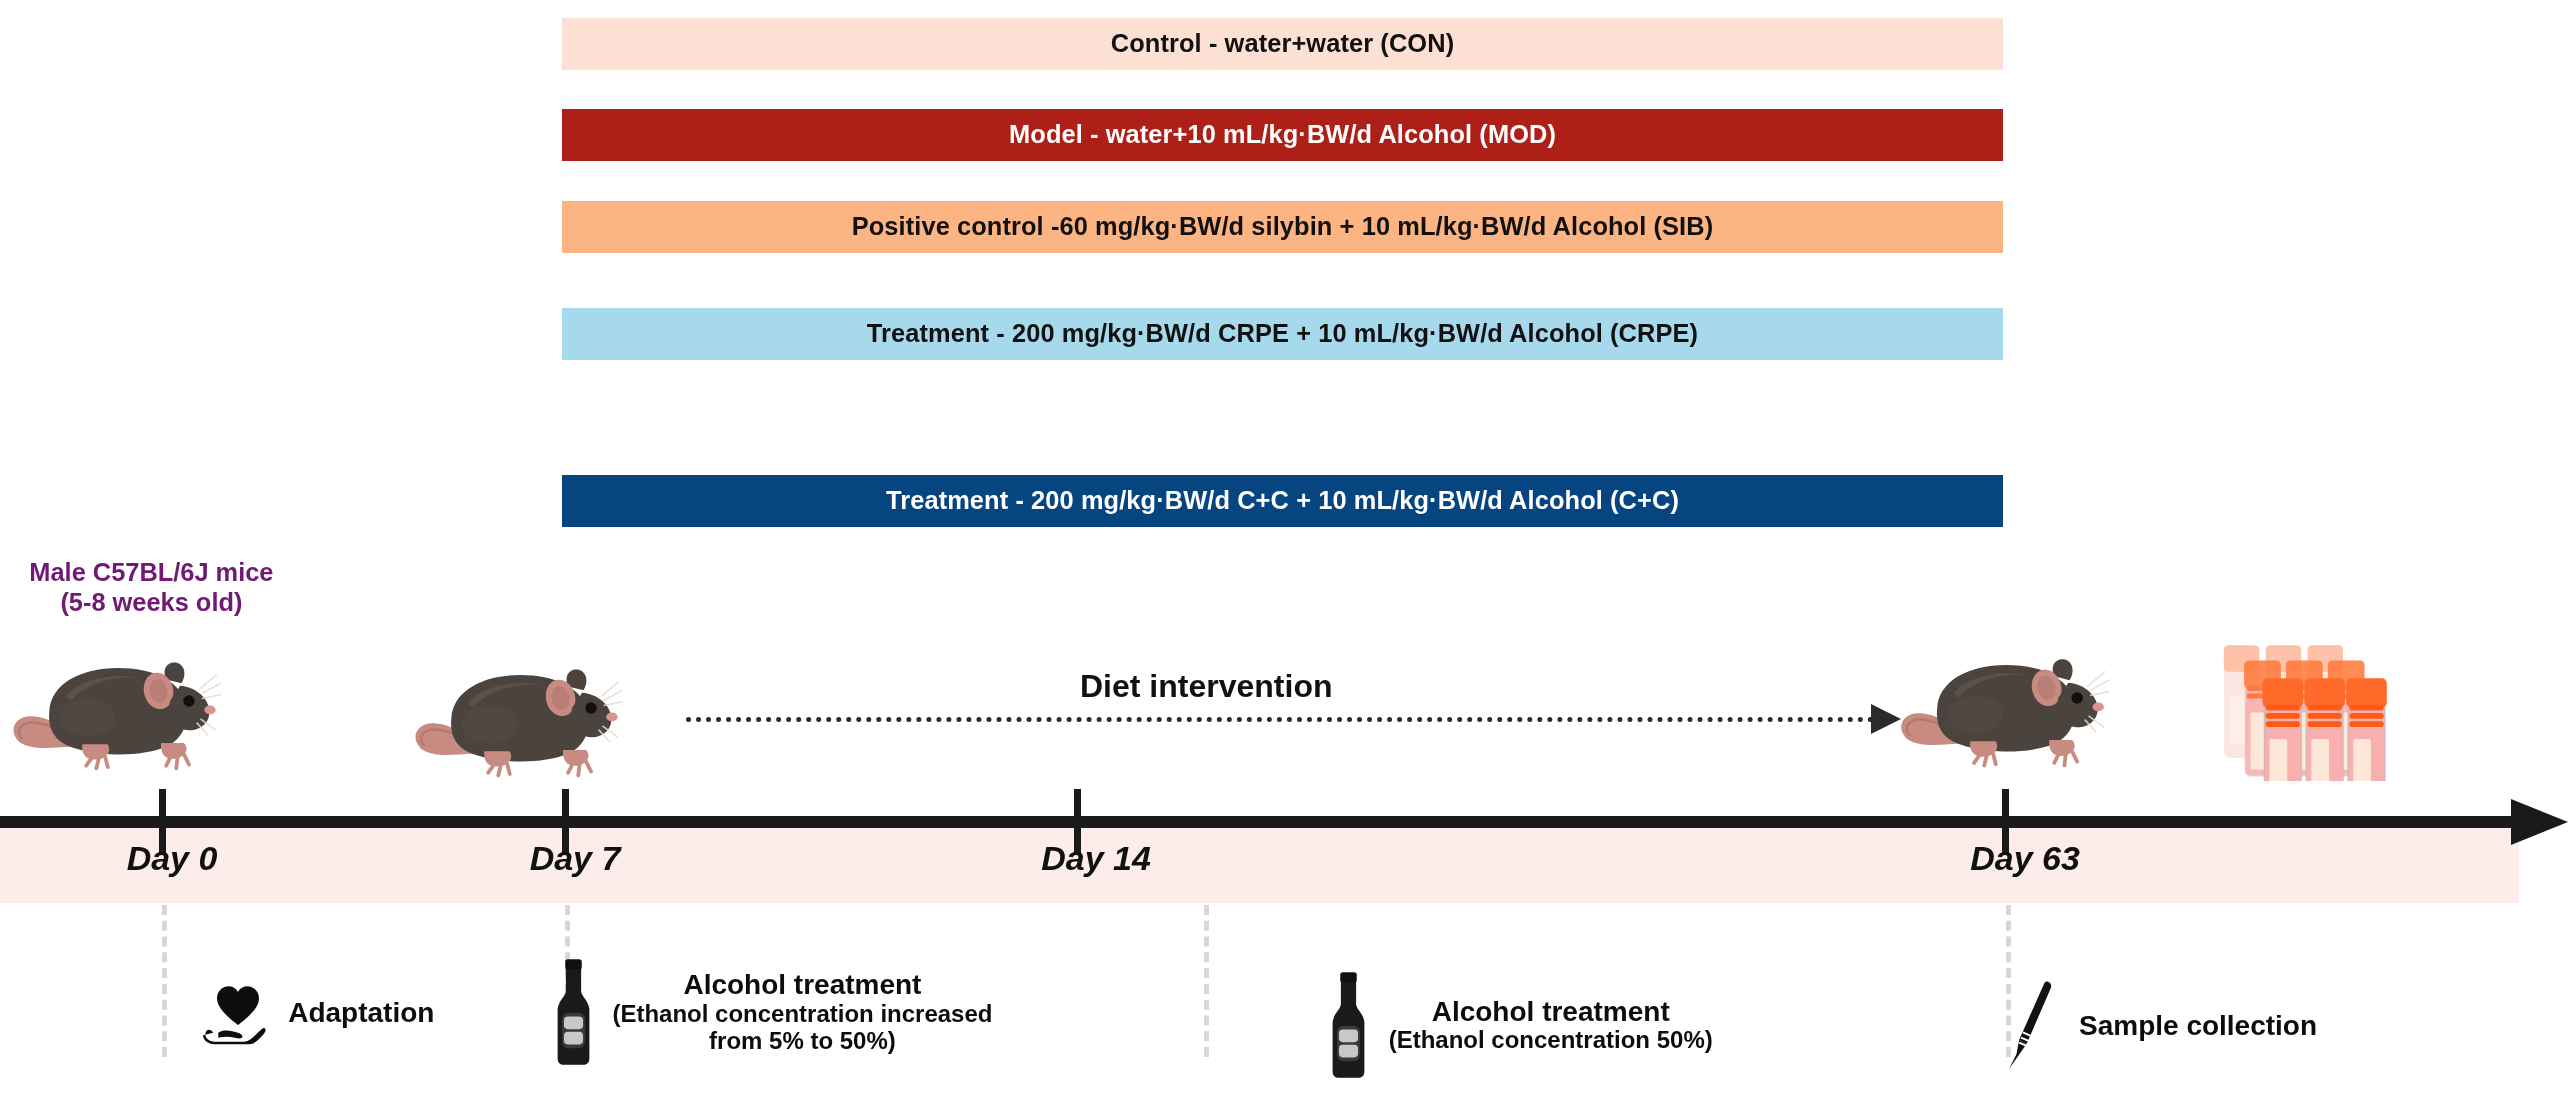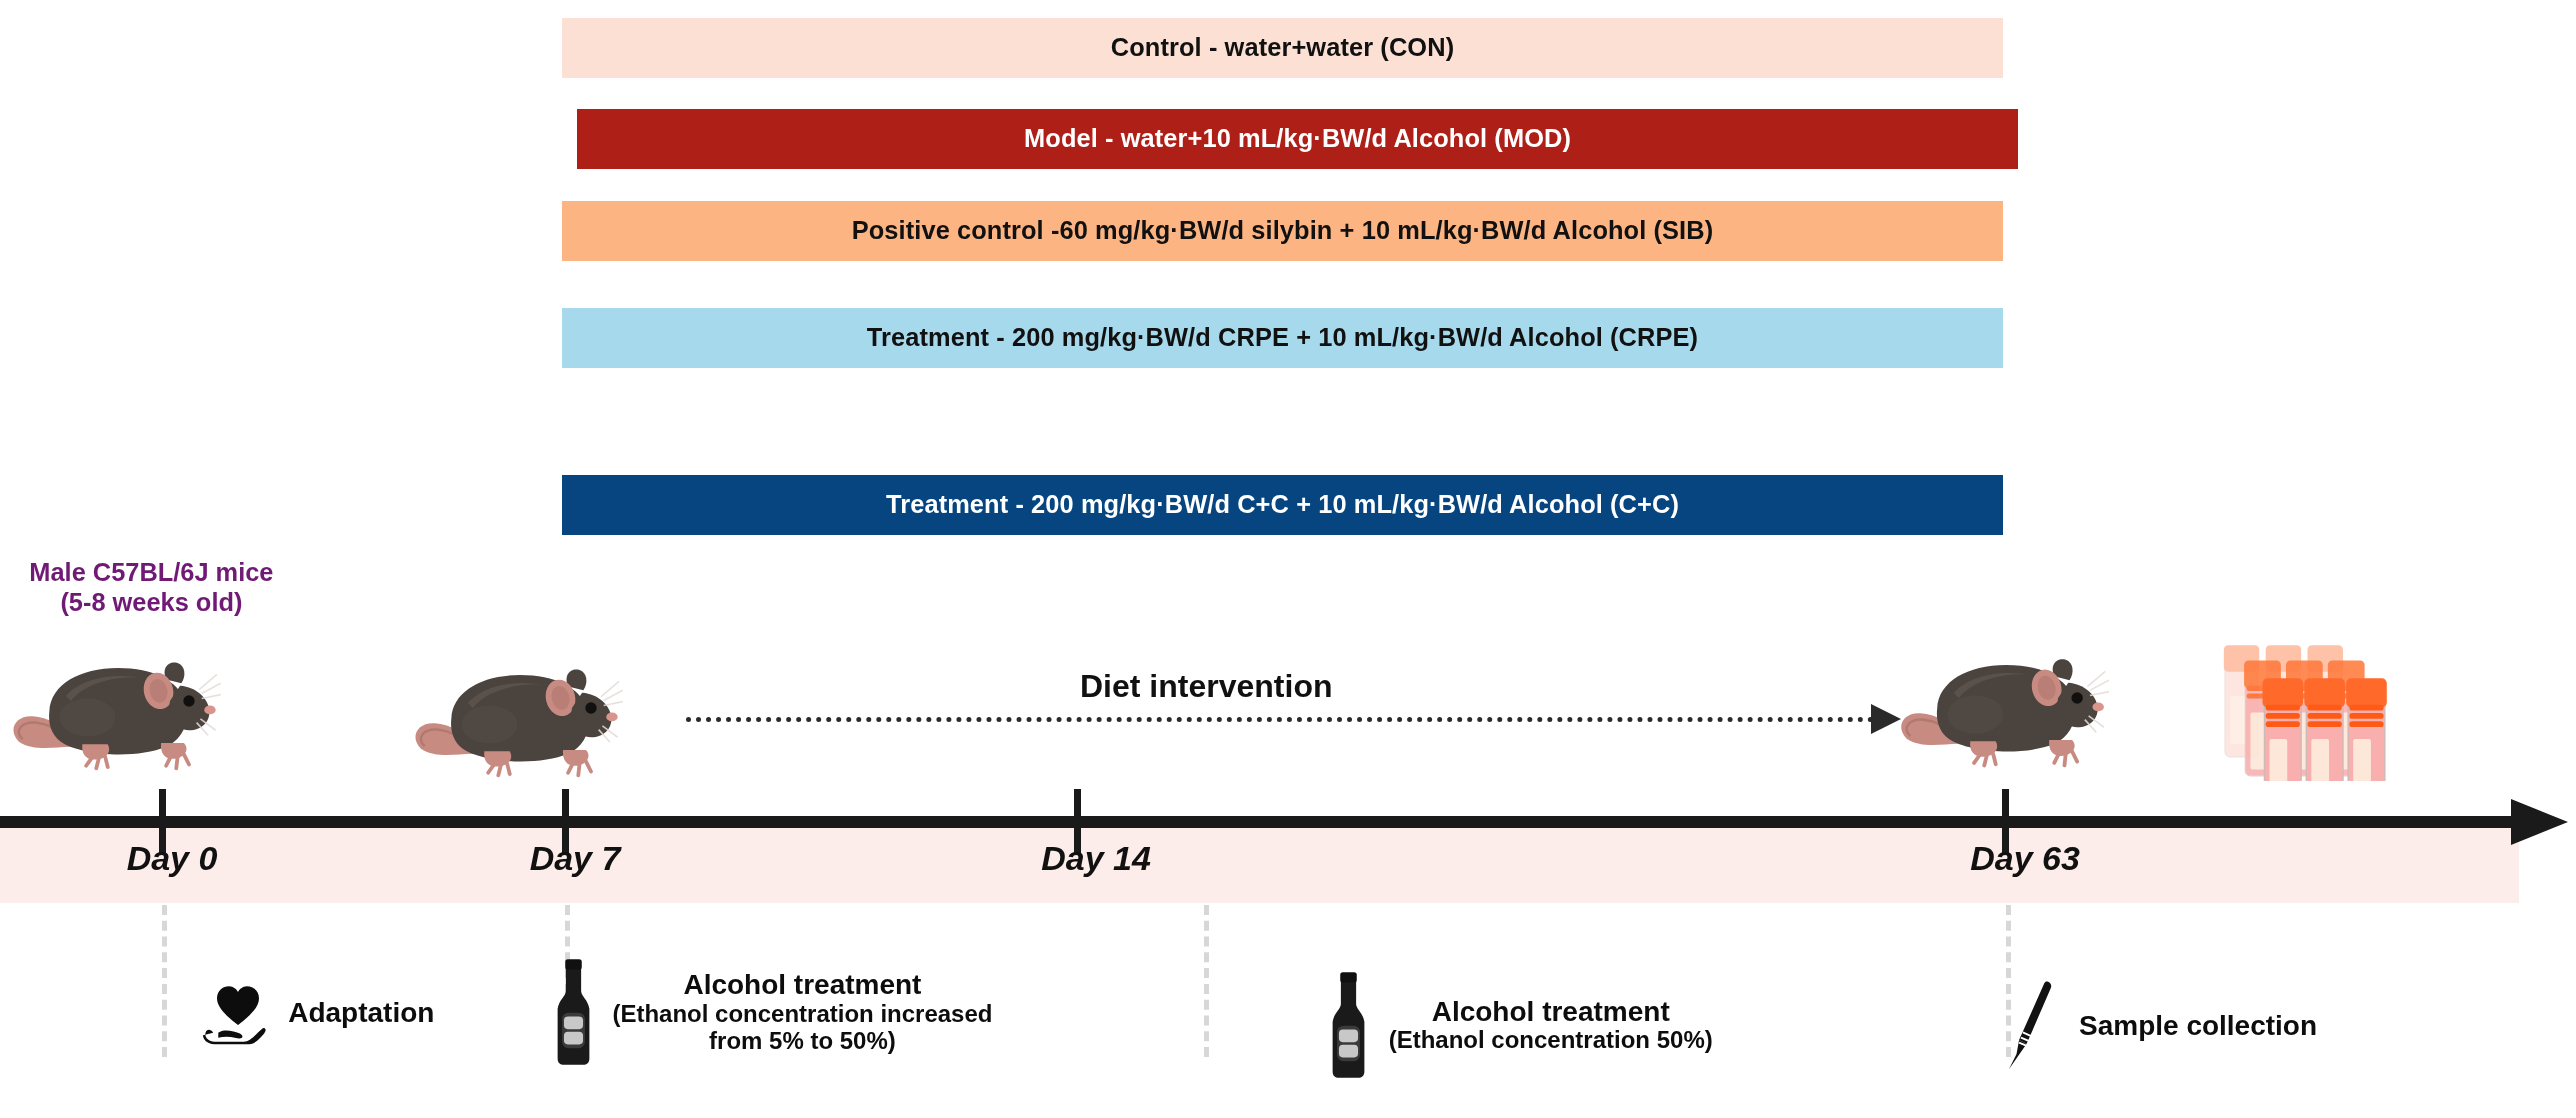--- a/index.html
+++ b/index.html
@@ -5,28 +5,28 @@
   html,body{margin:0;padding:0;background:#ffffff;}
   body{
     font-family:"Liberation Sans", sans-serif;
     width:2576px;height:1118px;position:relative;overflow:hidden;
     -webkit-font-smoothing:antialiased;
   }
   #stage{position:absolute;left:0;top:0;width:2576px;height:1118px;}
 
   
   .bar{
-    position:absolute;left:562px;width:1441px;height:60px;
+    position:absolute;left:562px;width:1441px;height:52px;
     display:flex;align-items:center;justify-content:center;
     font-weight:bold;font-size:25.4px;letter-spacing:0.1px;
     text-align:center;line-height:1.1;
     box-sizing:border-box;padding:0 10.2px;
   }
   .bar-0{top:18px;}
-  .bar-1{top:109px;margin-left:15px;}
+  .bar-1{top:109px;}
   .bar-2{top:201px;}
   .bar-3{top:292px;}
   .bar-4{top:384px;}
   .bar-5{top:475px;}
 
   
   .mice-caption{
     position:absolute;left:11.4px;top:558px;width:280px;
     text-align:center;font-weight:bold;font-size:25.4px;line-height:1.18;
     color:#701a75;

